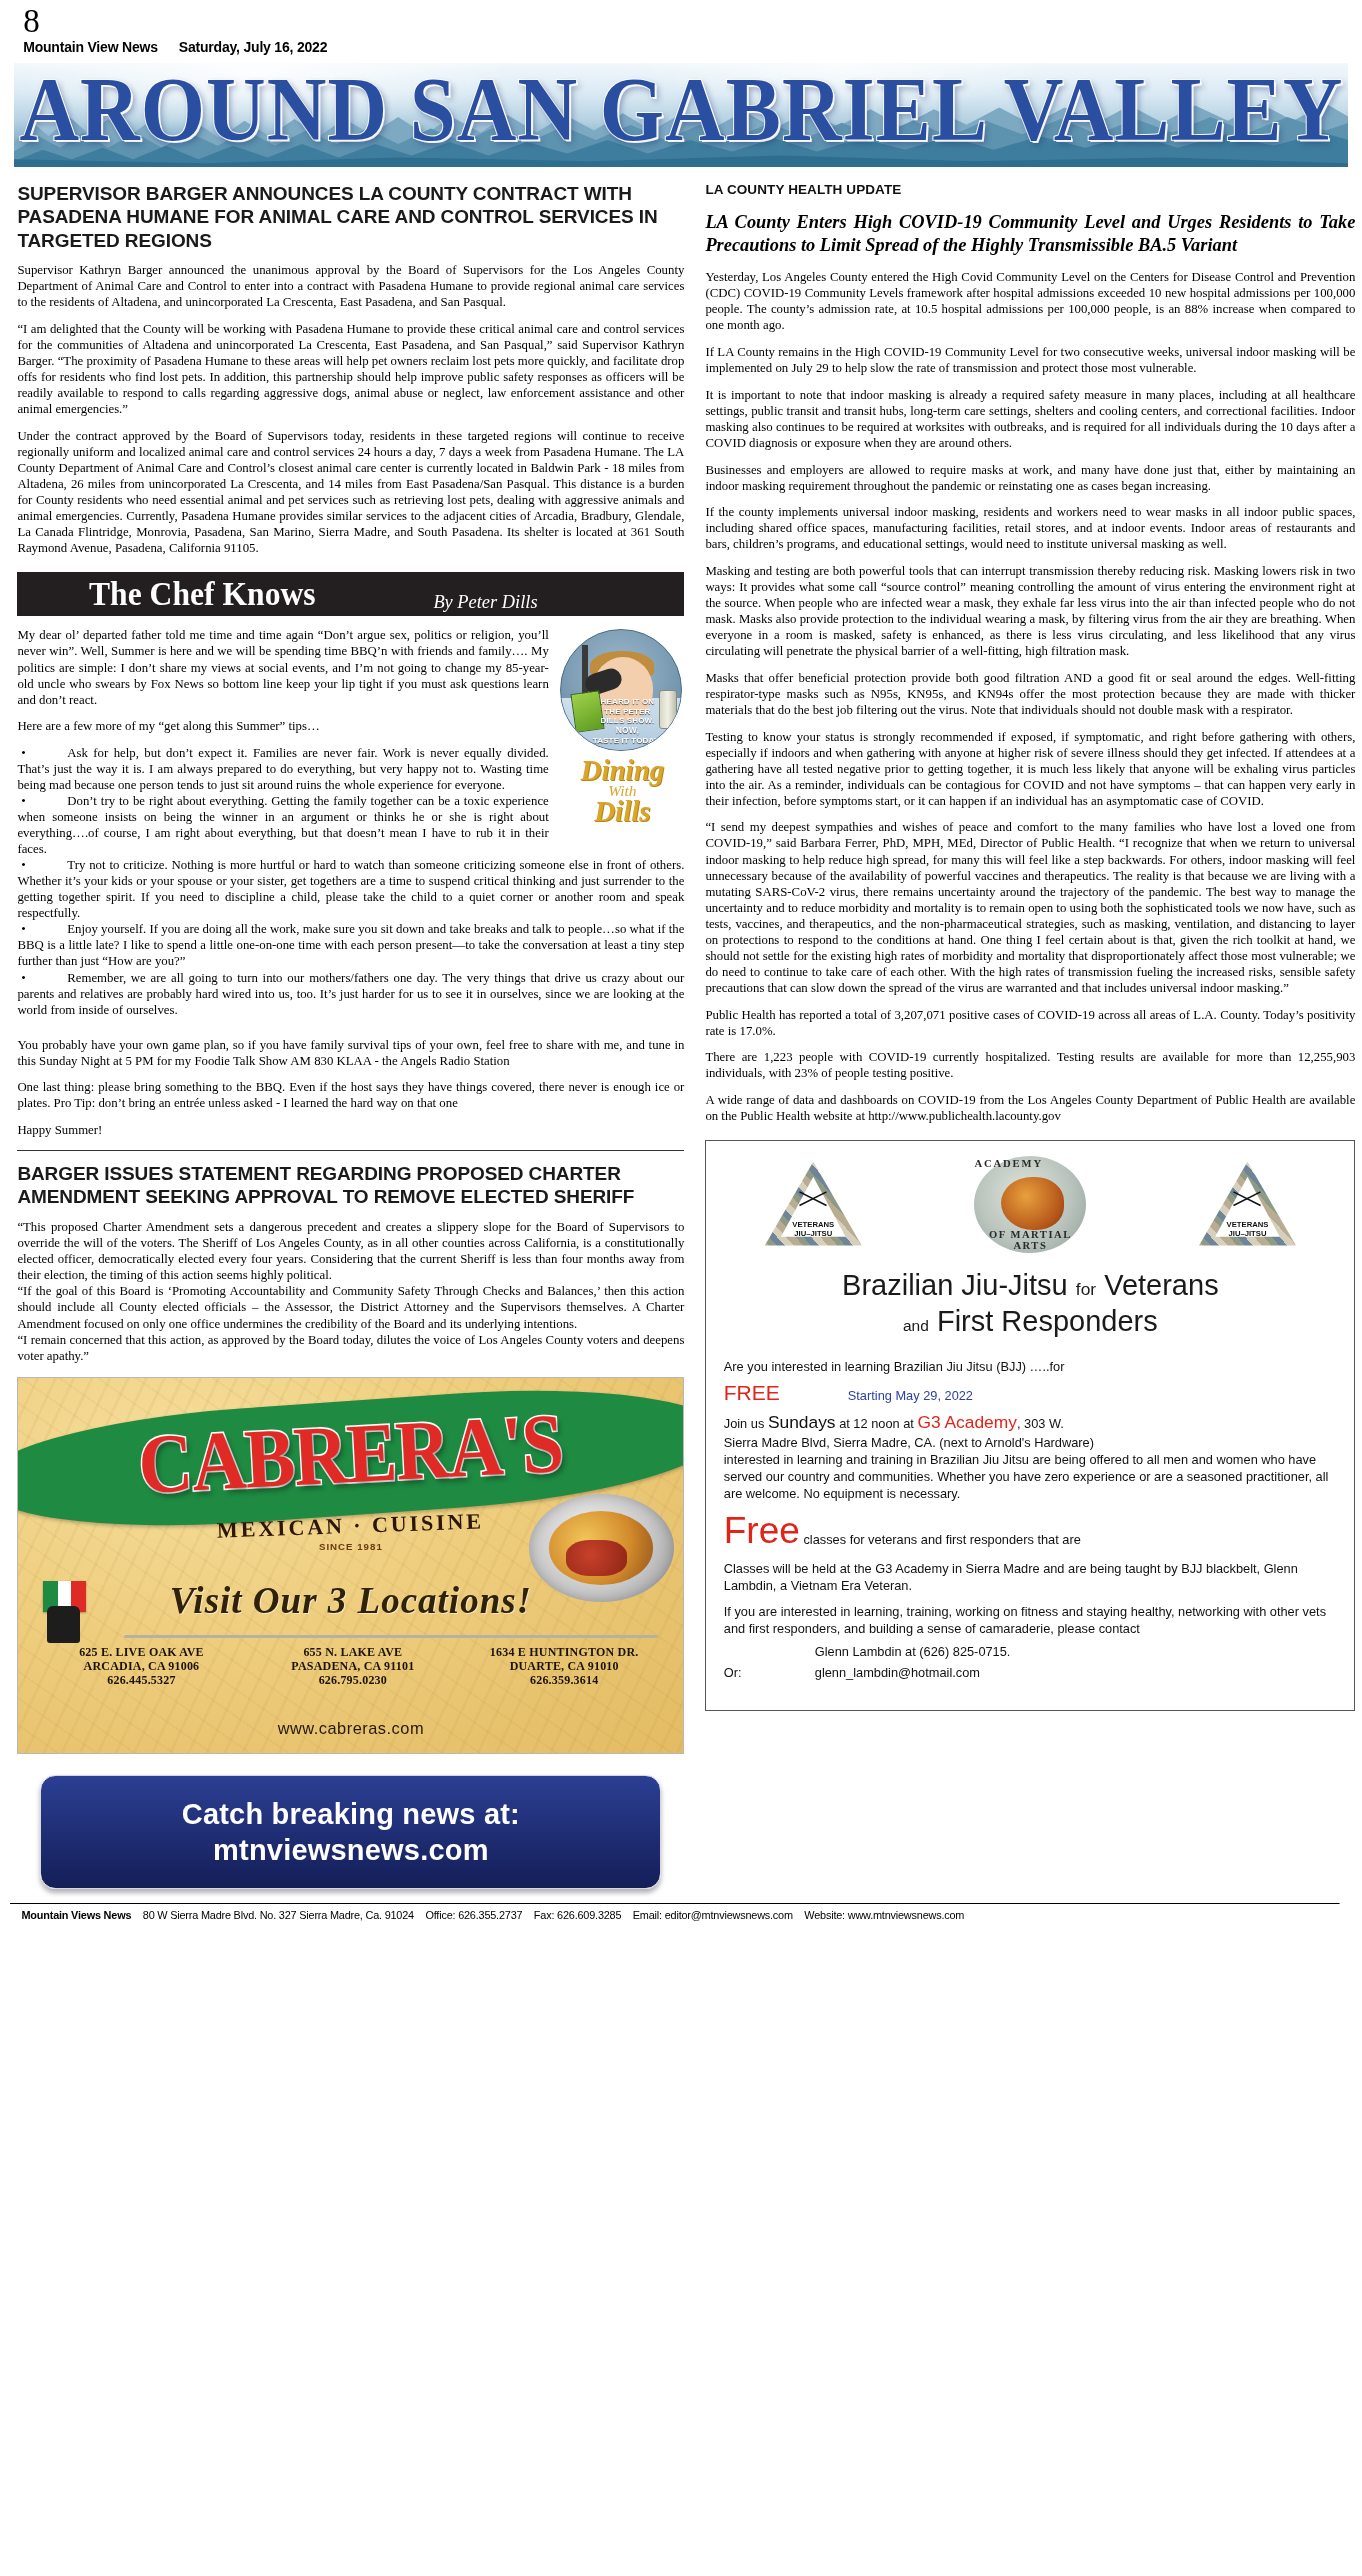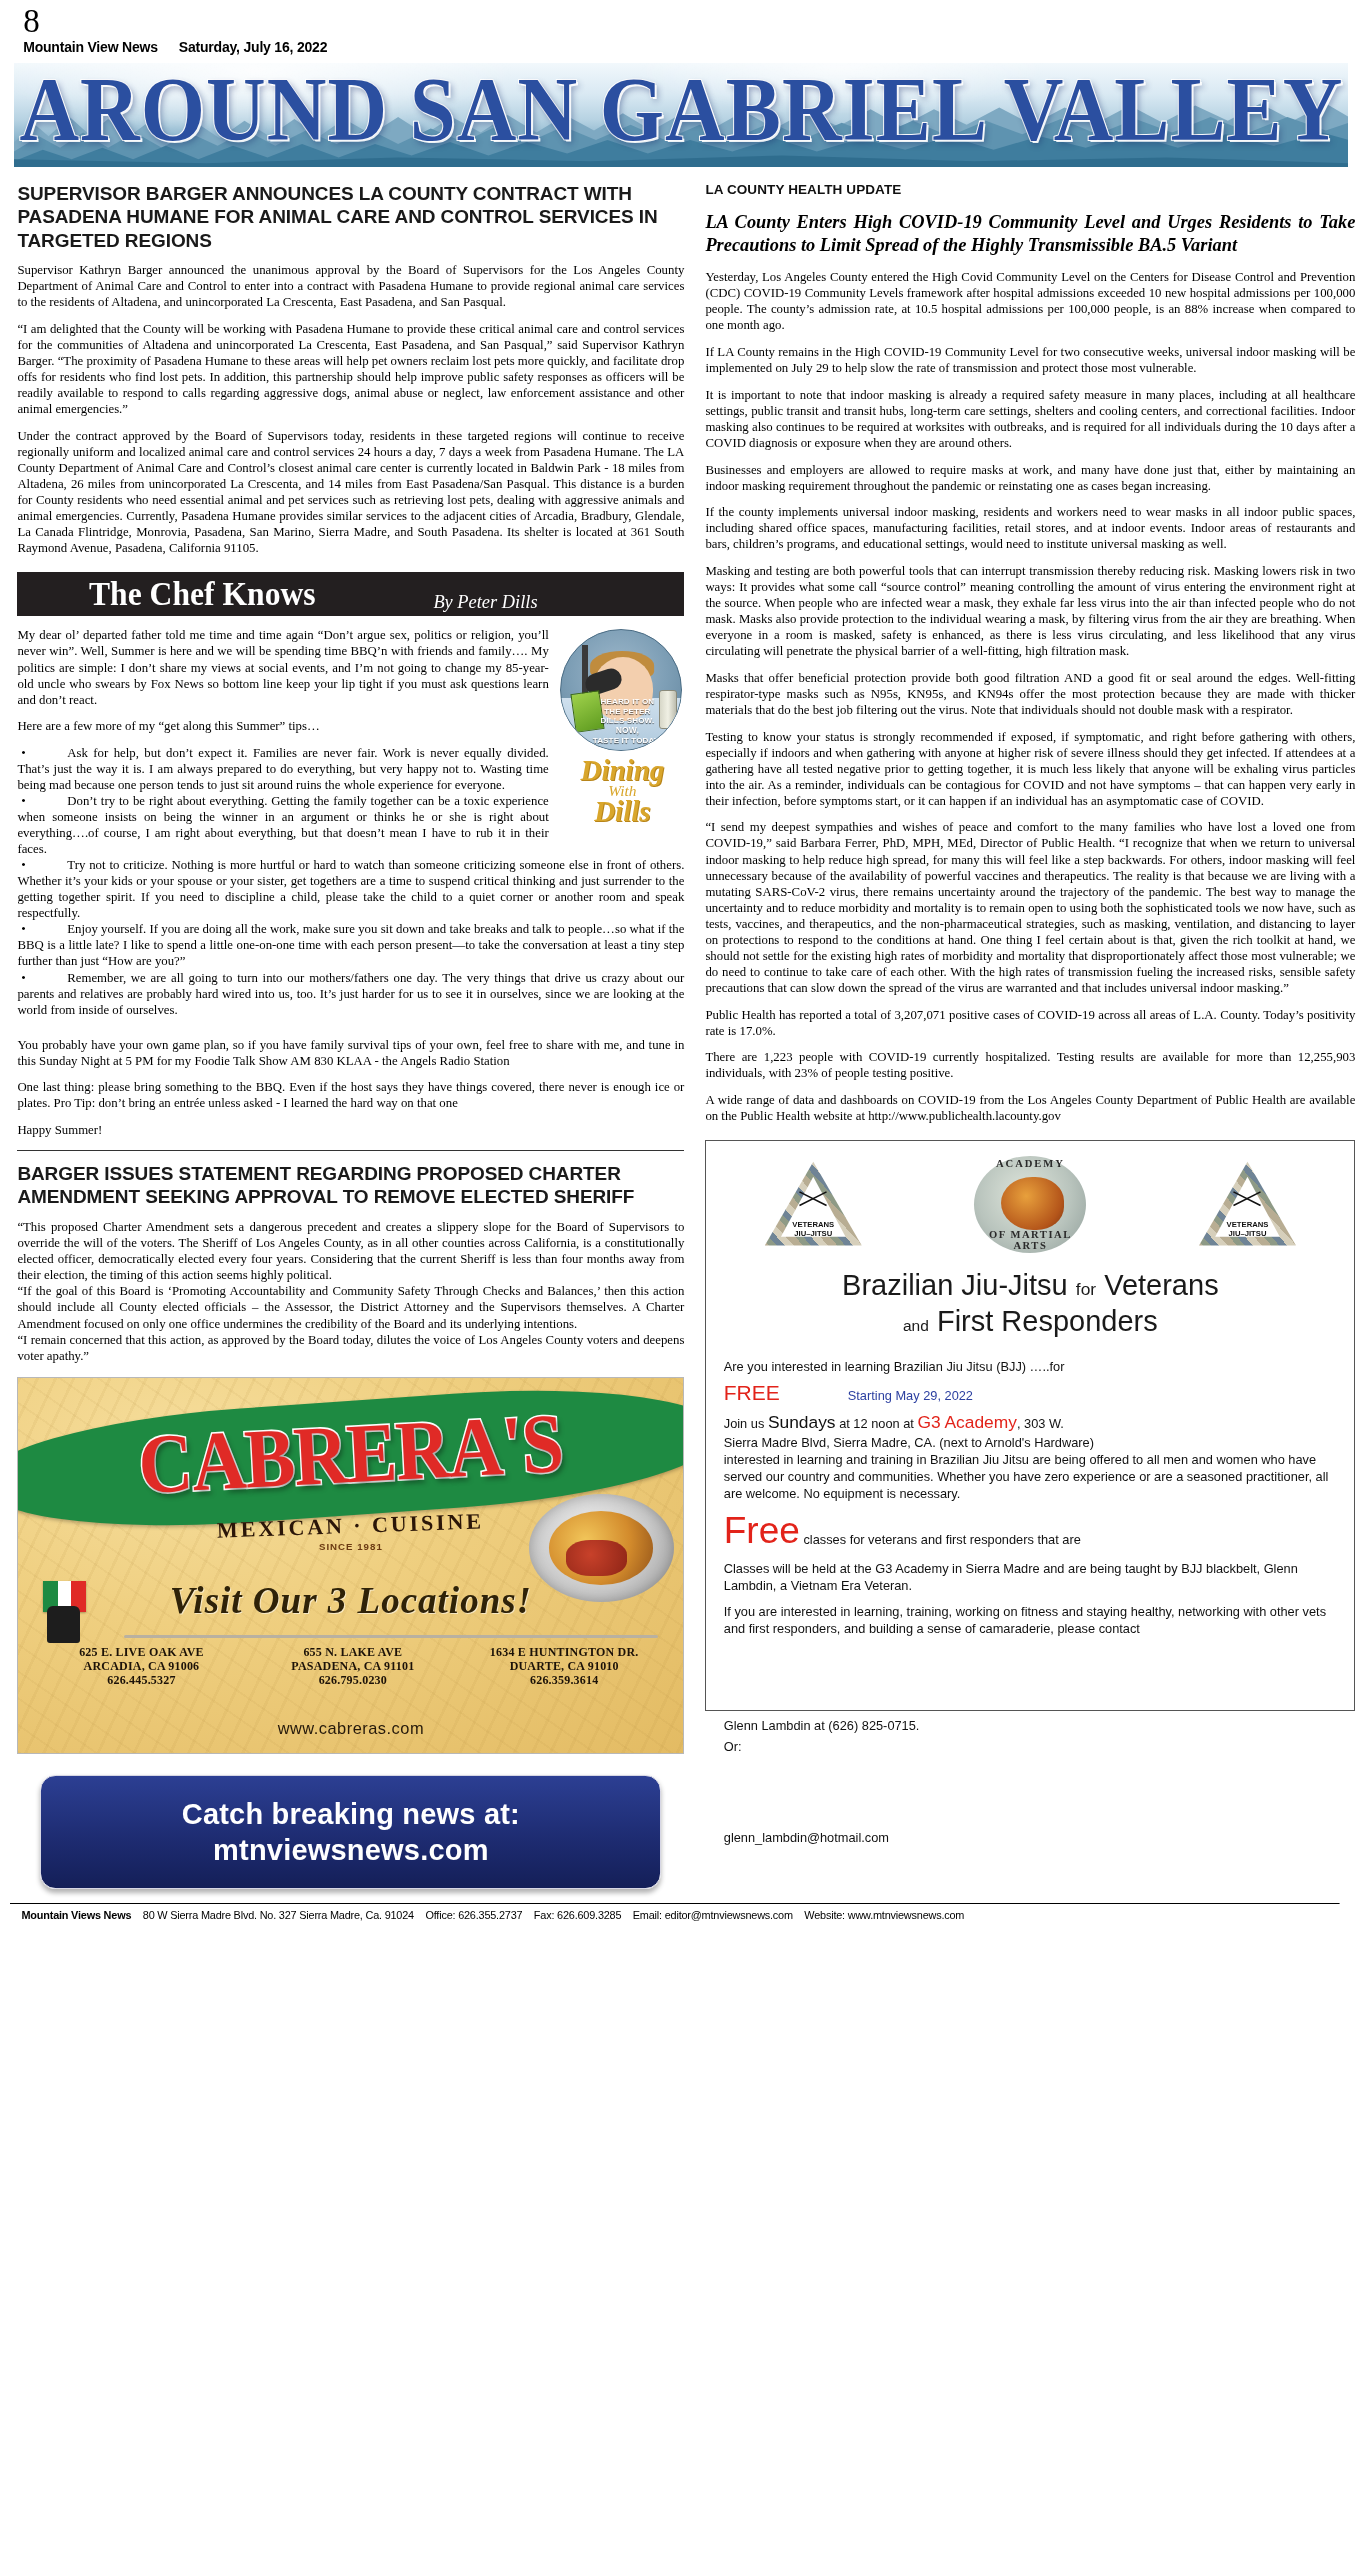--- a/index.html
+++ b/index.html
@@ -475,21 +475,20 @@
     display: flex; align-items: center; justify-content: center;
   }
   .g3 .g3txt {
     font-family: "Liberation Serif", serif;
     font-weight: bold; font-style: italic;
     font-size: 43px;
     color: #1d1d1d;
   }
   .g3 .acad {
     position: absolute; left: 0; right: 0; top: 1.9px;
-    text-align: center;
     font-family: "Liberation Serif", serif;
     font-size: 10.6px; font-weight: bold;
     letter-spacing: 1.9px;
     color: #2a2a2a;
   }
   .g3 .mart {
     position: absolute; left: 0; right: 0; bottom: 1.9px;
     text-align: center;
     font-family: "Liberation Serif", serif;
     font-size: 10.6px; font-weight: bold;
@@ -533,21 +532,21 @@
   .bjj-row { display: flex; align-items: baseline; gap: 68px; margin: 3.9px 0; }
   .bjj-free-big {
     color: #e2231a;
     font-family: "Liberation Sans", sans-serif;
     font-size: 37px;
     line-height: 1;
     margin: 9.7px 0 1.9px 0;
     display: inline-block;
   }
   .bjj-p { margin-top: 8.7px; }
-  .bjj-contact { display: flex; gap: 74px; margin-top: 3.9px; flex-direction: column; }
+  .bjj-contact { display: flex; gap: 52px; margin-top: 3.9px; }
   .bjj-contact .lab { width: 39px; }
 
   
   .footer {
     margin-top: 13.5px;
     padding: 5.8px 11.6px 9.7px 11.6px;
     border-top: 1px solid #000;
     font-family: "Liberation Sans", sans-serif;
     font-size: 11px;
     letter-spacing: -0.2px;

